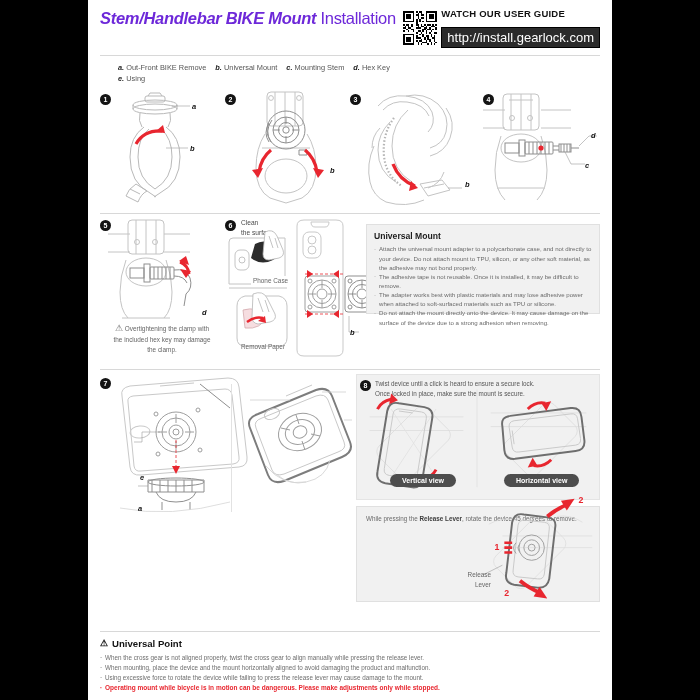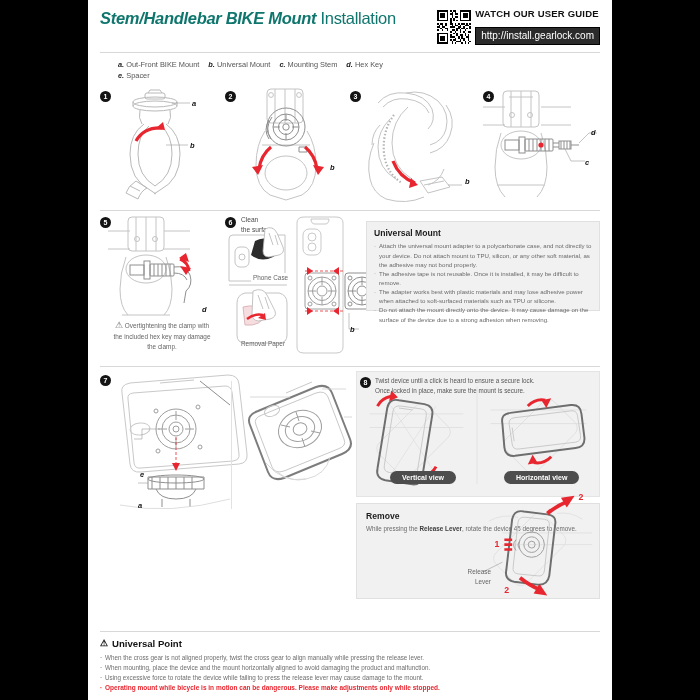--- a/index.html
+++ b/index.html
@@ -1,28 +1,28 @@
 <!DOCTYPE html>
 <html><head>
 <meta charset="utf-8">
 <style>
   html,body{margin:0;padding:0;background:#000;}
   body{width:700px;height:700px;overflow:hidden;font-family:"Liberation Sans",sans-serif;}
   #page{position:absolute;left:88px;top:0;width:524px;height:700px;background:#fff;box-sizing:border-box;padding:0 12px;}
 
   
   .hdr{display:flex;align-items:flex-start;justify-content:space-between;padding-top:9px;}
-  .hdr-title{font-size:16.5px;color:#0f766e;letter-spacing:-.3px;line-height:1.1;white-space:nowrap;}
+  .hdr-title{font-size:16.5px;color:#6d28d9;letter-spacing:-.3px;line-height:1.1;white-space:nowrap;}
   .hdr-title b{font-weight:bold;font-style:italic;}
   .hdr-title span{font-weight:normal;}
   .guide{display:flex;align-items:center;gap:4px;}
   .qr{width:34px;height:34px;display:block;}
   .guide-txt{display:flex;flex-direction:column;gap:8px;}
   .guide-lbl{font-size:9.5px;font-weight:bold;letter-spacing:.2px;color:#111;line-height:1;}
-  .guide-url{background:#2b2b2b;color:#fff;font-size:10px;padding:3px 5px;line-height:1;border:1px solid #000;}
+  .guide-url{background:#2b2b2b;color:#fff;font-size:13px;padding:3px 5px;line-height:1;border:1px solid #000;}
   .rule{border:0;border-top:1px solid #d8d8d8;margin:7px 0 0;}
 
   
   .parts{padding:6px 0 4px 18px;font-size:7.4px;color:#555;line-height:1.55;}
   .parts .pl{display:inline-block;margin-right:9px;white-space:nowrap;}
   .parts em{font-weight:bold;font-style:italic;color:#222;}
 
   
   .row{display:flex;}
   .cell{position:relative;box-sizing:border-box;}
@@ -150,21 +150,21 @@
       </svg>
       <div class="guide-txt">
         <div class="guide-lbl">WATCH OUR USER GUIDE</div>
         <div class="guide-url">http://install.gearlock.com</div>
       </div>
     </div>
   </div>
   <hr class="rule">
 
   <div class="parts">
-    <span class="pl"><em>a.</em><span> Out-Front BIKE Mount</span></span><span class="pl"><em>b.</em><span> Universal Mount</span></span><span class="pl"><em>c.</em><span> Mounting Stem</span></span><span class="pl"><em>d.</em><span> Hex Key</span></span><br><span class="pl"><em>e.</em><span> Spacer</span></span>
+    <span class="pl"><em>a.</em><span> Out-Front BIKE Remove</span></span><span class="pl"><em>b.</em><span> Universal Mount</span></span><span class="pl"><em>c.</em><span> Mounting Stem</span></span><span class="pl"><em>d.</em><span> Hex Key</span></span><br><span class="pl"><em>e.</em><span> Using</span></span>
   </div>
 
   <div class="row" style="height:118px;">
 
     <div class="cell" style="width:125px;">
       <div class="num" style="left:0;top:6px;">1</div>
       <svg class="art" viewBox="0 0 125 118">
         <g fill="none" stroke="#b9b9b9" stroke-width="1">
           <ellipse cx="55" cy="17" rx="22" ry="5"></ellipse>
           <ellipse cx="55" cy="21" rx="22" ry="5"></ellipse>
@@ -511,21 +511,20 @@
         <path d="M176 40 q8 -8 18 -6" fill="none" stroke="#e8262f" stroke-width="3"></path>
         <path d="M200 32 l-10 2 5 8z" fill="#e8262f"></path>
         <path d="M200 92 q-8 8 -18 6" fill="none" stroke="#e8262f" stroke-width="3"></path>
         <path d="M176 100 l10 -2 -5 -8z" fill="#e8262f"></path>
         <path d="M124 20 v100" stroke="#e2e2e2" stroke-width="1" fill="none"></path>
       </svg>
       <div class="pill" style="left:40px;top:104px;">Vertical view</div>
       <div class="pill" style="left:154px;top:104px;">Horizontal view</div>
 
       <div class="box" style="left:6px;top:136px;right:0;height:96px;padding:7px 9px;">
-        <h4>Remove</h4>
         <p><span>While pressing the </span><b>Release Lever</b><span>, rotate the device 45 degrees to remove.</span></p>
       </div>
       <svg class="art" viewBox="0 0 250 250" style="left:6px;pointer-events:none;">
         <g fill="none" stroke="#dedede" stroke-width=".8">
           <path d="M136 158 q14 -8 30 -4M206 150 q14 -2 26 6"></path>
           <path d="M150 170 h92M150 182 h92"></path>
           <rect x="156" y="152" width="44" height="70" rx="8" transform="rotate(45 178 187)"></rect>
         </g>
         <g fill="none" stroke="#6e6e6e" stroke-width="2">
           <path d="M172 148 q-10 -2 -12 8 l-6 52 q-2 10 8 12 l24 3 q10 1 12 -9 l6 -52 q2 -10 -8 -11z"></path>

